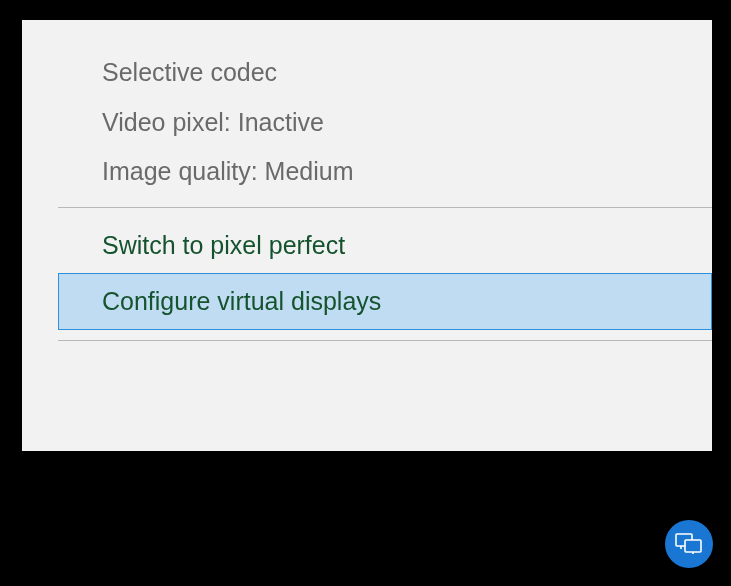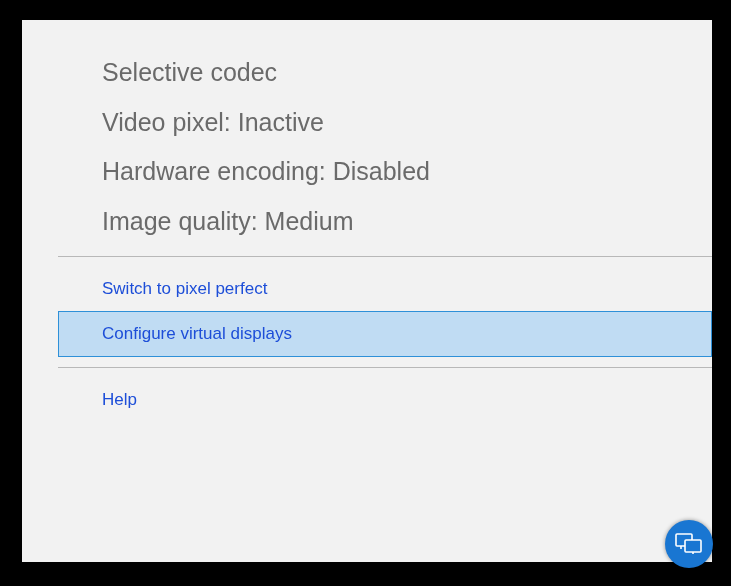--- a/index.html
+++ b/index.html
@@ -12,21 +12,21 @@
       height: 586px;
       background: #000;
       font-family: 'Segoe UI', Tahoma, sans-serif;
       position: relative;
     }
     .menu-panel {
       position: absolute;
       top: 20px;
       left: 22px;
       width: 690px;
-      height: 542px;
+      height: 431px;
       background: #f2f2f2;
       display: flex;
     }
     .left-stripe {
       width: 36px;
       height: 100%;
       background: #f2f2f2;
     }
     .menu-content {
       flex: 1;
@@ -40,22 +40,22 @@
       line-height: 1.5;
       cursor: default;
     }
     .separator {
       height: 1px;
       background: #b8b8b8;
       margin: 10px 0 10px 0;
     }
     .action-item {
       padding: 10px 0 10px 44px;
-      font-size: 17px;
-      color: #1d4ed8;
+      font-size: 25px;
+      color: #14532d;
       line-height: 1.4;
       cursor: pointer;
     }
     .action-item.selected {
       background: #c0dcf3;
       border: 1px solid #2e90d8;
       padding-left: 43px;
       margin-right: 0;
     }
     .tray-icon {
@@ -77,27 +77,25 @@
     }
   </style>
 </head>
 <body>
 
 <div class="menu-panel">
   <div class="left-stripe"></div>
   <div class="menu-content">
     <div class="info-item">Selective codec</div>
     <div class="info-item">Video pixel: Inactive</div>
-    <div class="info-item">Hardware encoding: Disabled</div>
     <div class="info-item">Image quality: Medium</div>
     <div class="separator"></div>
     <div class="action-item">Switch to pixel perfect</div>
     <div class="action-item selected">Configure virtual displays</div>
     <div class="separator"></div>
-    <div class="action-item">Help</div>
   </div>
 </div>
 
 <div class="tray-icon">
   <svg viewBox="0 0 28 22">
     <rect x="1" y="1" width="16" height="12" rx="1" fill="none" stroke="#fff" stroke-width="1.6"></rect>
     <rect x="10" y="7" width="16" height="12" rx="1" fill="#1976d2" stroke="#fff" stroke-width="1.6"></rect>
     <line x1="6" y1="13" x2="6" y2="16" stroke="#fff" stroke-width="1.6"></line>
     <line x1="18" y1="19" x2="18" y2="21" stroke="#fff" stroke-width="1.6"></line>
   </svg>

